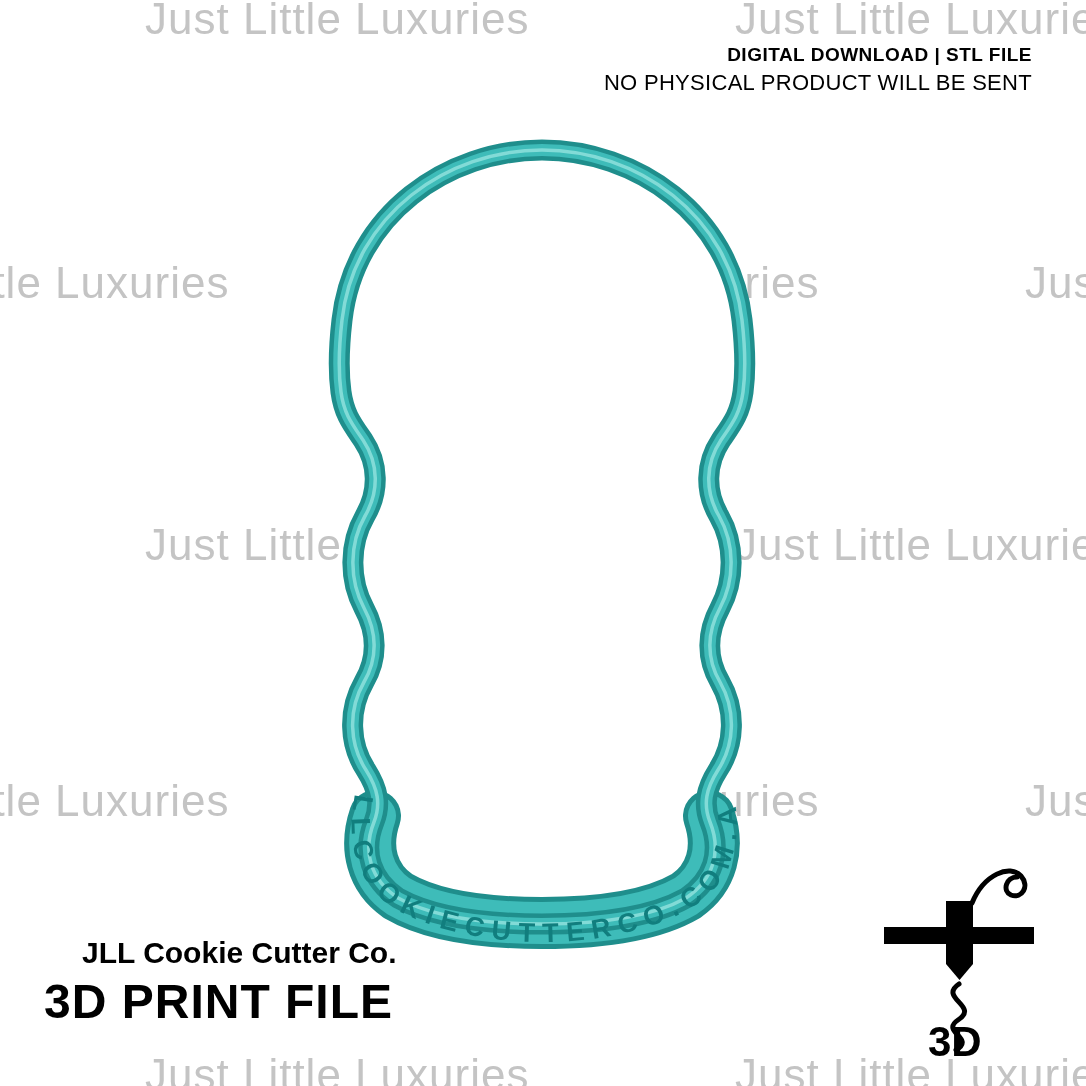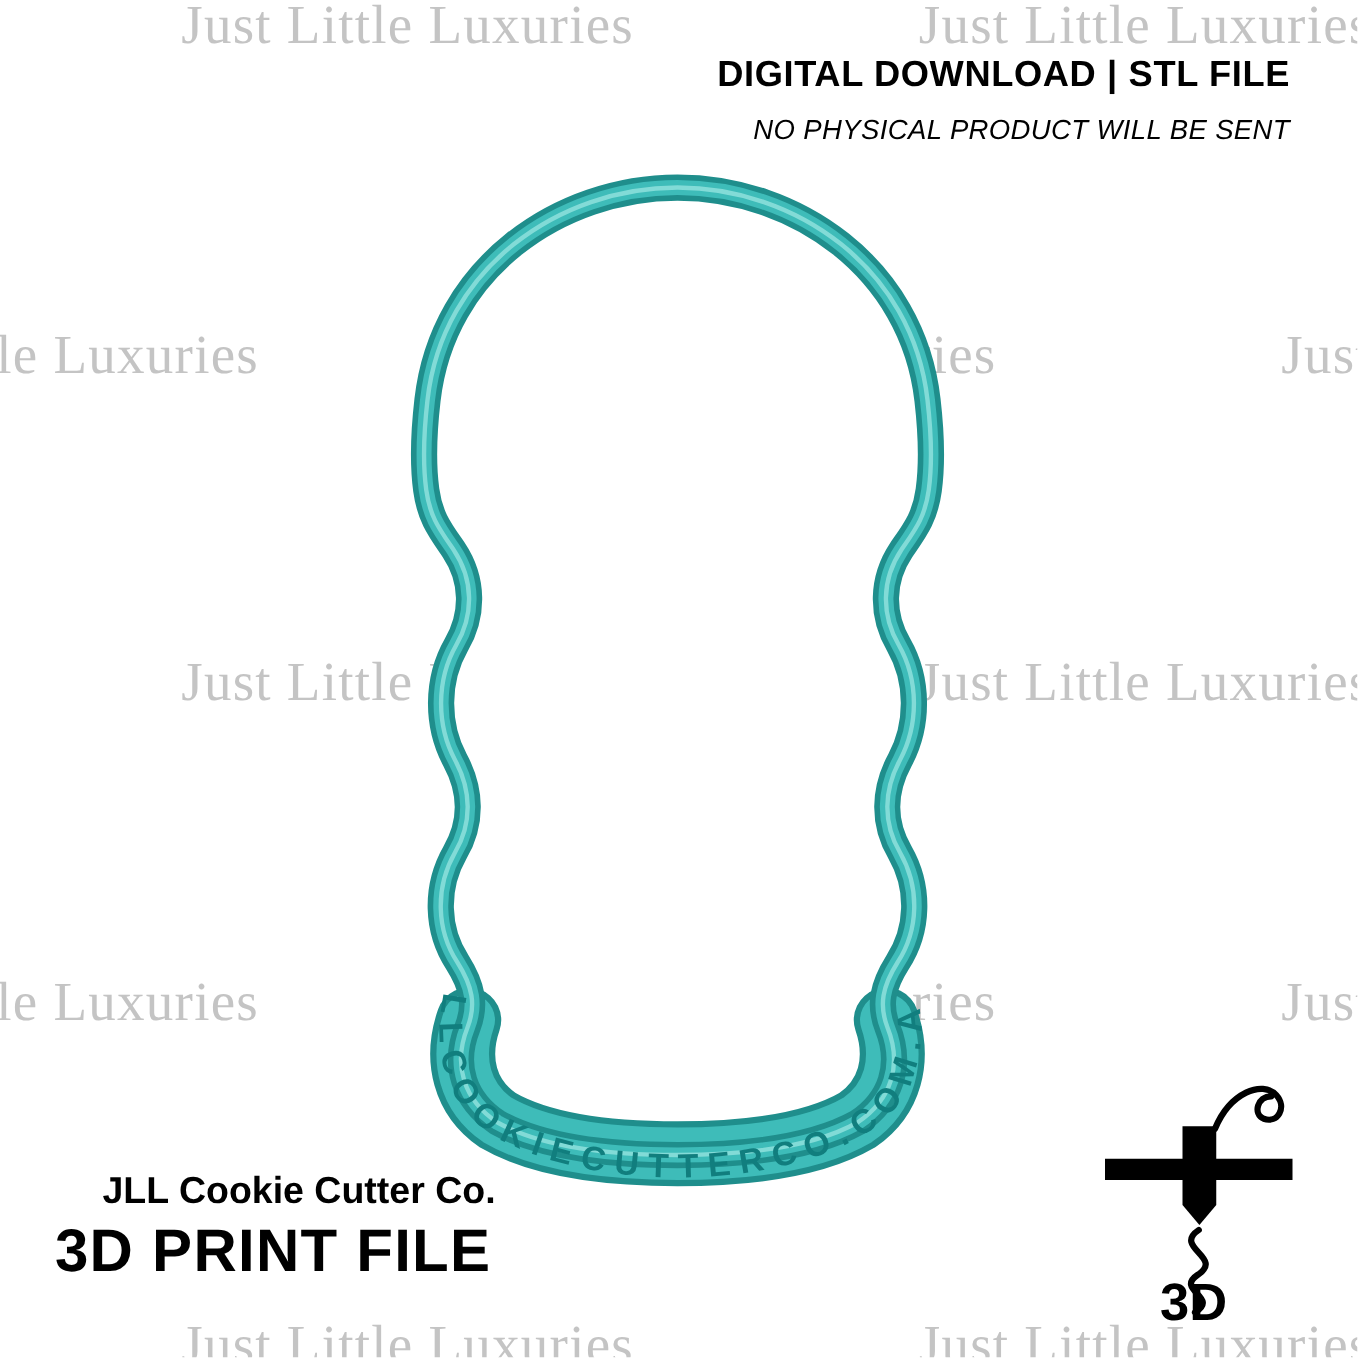--- a/index.html
+++ b/index.html
@@ -9,42 +9,42 @@
     --teal_text:#117E7E;
     --watermark_gray:#C4C4C4;
     --text_black:#000000;
   }
   html,body{margin:0;padding:0;background:#ffffff;}
   .frame{
     position:relative;width:1086px;height:1086px;overflow:hidden;
     background:#ffffff;font-family:"Liberation Sans",sans-serif;
   }
   
-  .watermark-layer{position:absolute;inset:0;z-index:0;font-family:Liberation Serif, serif;}
+  .watermark-layer{position:absolute;inset:0;z-index:0;}
   .watermark{
     position:absolute;white-space:nowrap;font-size:44px;letter-spacing:1px;
     color:var(--watermark_gray);user-select:none;
   }
   
   .cutter-svg{position:absolute;left:0;top:0;z-index:1;pointer-events:none;}
   .cutter-fill{fill:#ffffff;stroke:none;}
   .flange-dark{fill:none;stroke:var(--teal_dark);stroke-width:52;stroke-linecap:round;}
   .flange-main{fill:none;stroke:var(--teal_main);stroke-width:42;stroke-linecap:round;}
   .outline-dark{fill:none;stroke:var(--teal_dark);stroke-width:21;}
   .outline-main{fill:none;stroke:var(--teal_main);stroke-width:12;}
   .outline-light{fill:none;stroke:var(--teal_light);stroke-width:3.5;opacity:.85;}
   .emboss-text{
     font-family:"Liberation Sans",sans-serif;font-weight:bold;font-size:27px;
     letter-spacing:8px;fill:var(--teal_text);
   }
   
   .overlay{position:absolute;z-index:2;color:var(--text_black);}
   .header{top:44px;right:54px;text-align:right;}
-  .header-title{font-size:29px;font-weight:bold;letter-spacing:.5px;}
-  .header-sub{font-size:22px;font-weight:normal;margin-top:14px;letter-spacing:.3px;font-style:italic;}
+  .header-title{font-size:19px;font-weight:bold;letter-spacing:.5px;}
+  .header-sub{font-size:22px;font-weight:normal;margin-top:4px;letter-spacing:.3px;}
   .brand{left:62px;top:936px;font-size:30px;font-weight:bold;margin-left:20px;}
   .product-title{left:44px;top:974px;font-size:48px;font-weight:bold;letter-spacing:1px;}
   
   .icon-solid{fill:var(--text_black);stroke:none;}
   .icon-line{fill:none;stroke:var(--text_black);stroke-width:5;stroke-linecap:round;}
   .printer-label{
     font-family:"Liberation Sans",sans-serif;font-weight:bold;font-size:42px;
     fill:var(--text_black);
   }
 </style>

